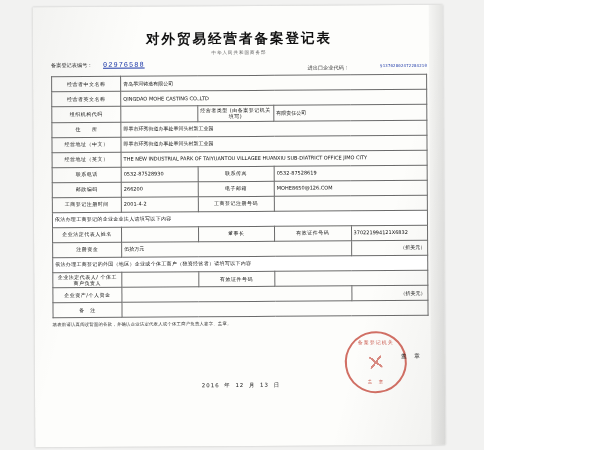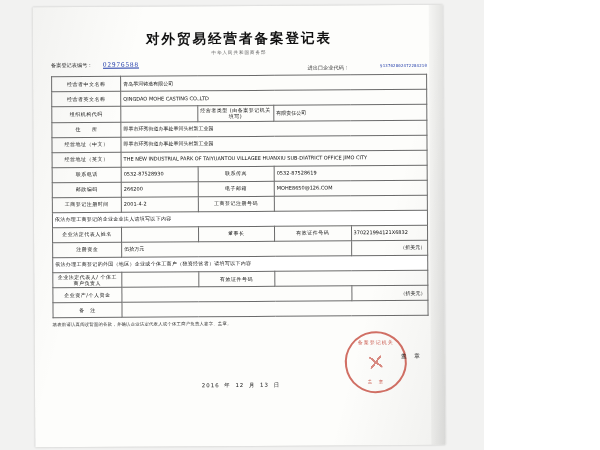--- a/index.html
+++ b/index.html
@@ -65,21 +65,21 @@
   .hdrrow .left{
     position:absolute;left:0;top:1px;
     font-size:5.2px;
     white-space:nowrap;
   }
   .hdrrow .num{
     position:absolute;left:52px;top:0px;
     color:#1b37a8;
     font-size:7px;
     letter-spacing:1px;
-    font-family:Liberation Serif, serif;
+    font-family:Liberation Mono, monospace;
     text-decoration:underline;
   }
   .hdrrow .rightlab{
     position:absolute;right:78px;top:5px;
     font-size:5.2px;
     white-space:nowrap;
   }
   .hdrrow .rightnum{
     position:absolute;right:0px;top:4px;
     font-size:4px;

